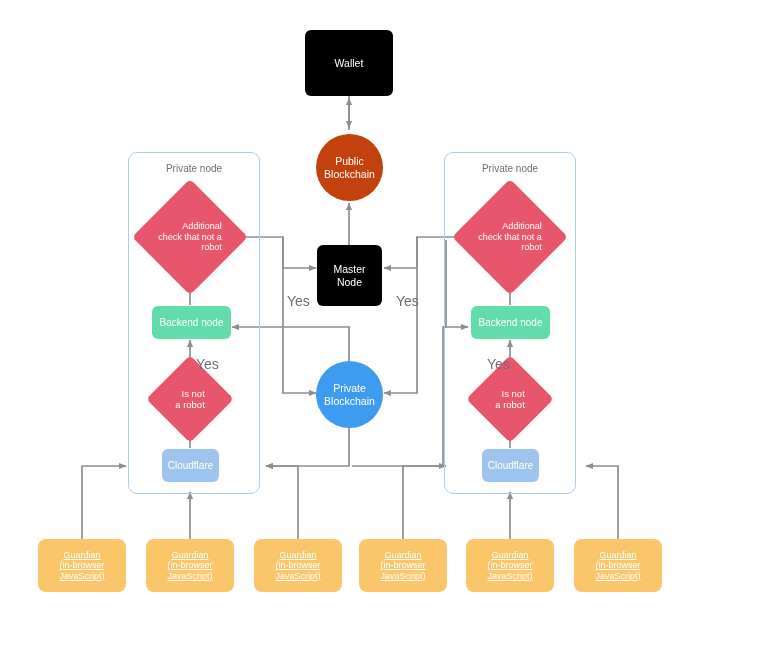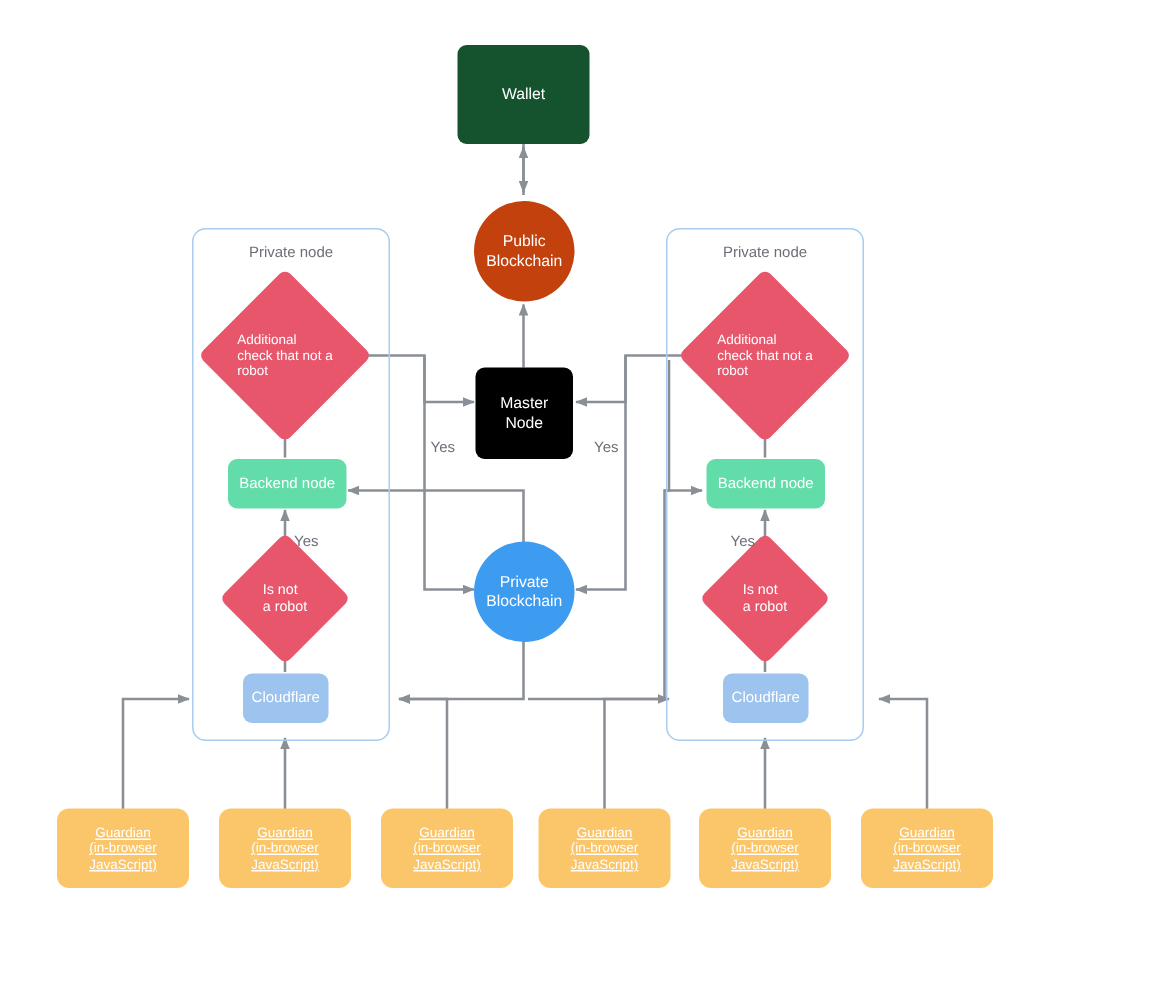--- a/index.html
+++ b/index.html
@@ -86,28 +86,28 @@
   }
   .diamond-label {
     position: absolute;
     left: 0; top: 0;
     width: 100%;
     height: 100%;
     display: flex;
     align-items: center;
     justify-content: center;
     color: #ffffff;
-    text-align: left;
+    text-align: right;
     white-space: pre-line;
     line-height: 1.2;
   }
   .edge-label {
     position: absolute;
     color: #6b7077;
-    font-size: 10px;
+    font-size: 14px;
     z-index: 4;
     white-space: nowrap;
   }
 </style>
 </head>
 <body>
 
 <div id="canvas">
 
   <svg id="wires" viewBox="0 0 768 661" xmlns="http://www.w3.org/2000/svg">
@@ -161,21 +161,21 @@
 
     </g>
   </svg>
 
   <div class="group-box" style="left:128px; top:152px; width:132px; height:342px;"></div>
   <div class="group-label" style="left:128px; top:163px; width:132px;">Private node</div>
 
   <div class="group-box" style="left:444px; top:152px; width:132px; height:342px;"></div>
   <div class="group-label" style="left:444px; top:163px; width:132px;">Private node</div>
 
-  <div class="node rect" style="left:305px; top:30px; width:88px; height:66px; background:#14532d; font-size:10.5px;">
+  <div class="node rect" style="left:305px; top:30px; width:88px; height:66px; background:#000000; font-size:10.5px;">
     <span class="node-text">Wallet</span>
   </div>
 
   <div class="node circle" style="left:316px; top:134px; width:67px; height:67px; background:#c2410c; font-size:10.5px;">
     <span class="node-text">Public
 Blockchain</span>
   </div>
 
   <div class="node rect" style="left:317px; top:245px; width:65px; height:61px; background:#000000; font-size:10.5px;">
     <span class="node-text">Master

